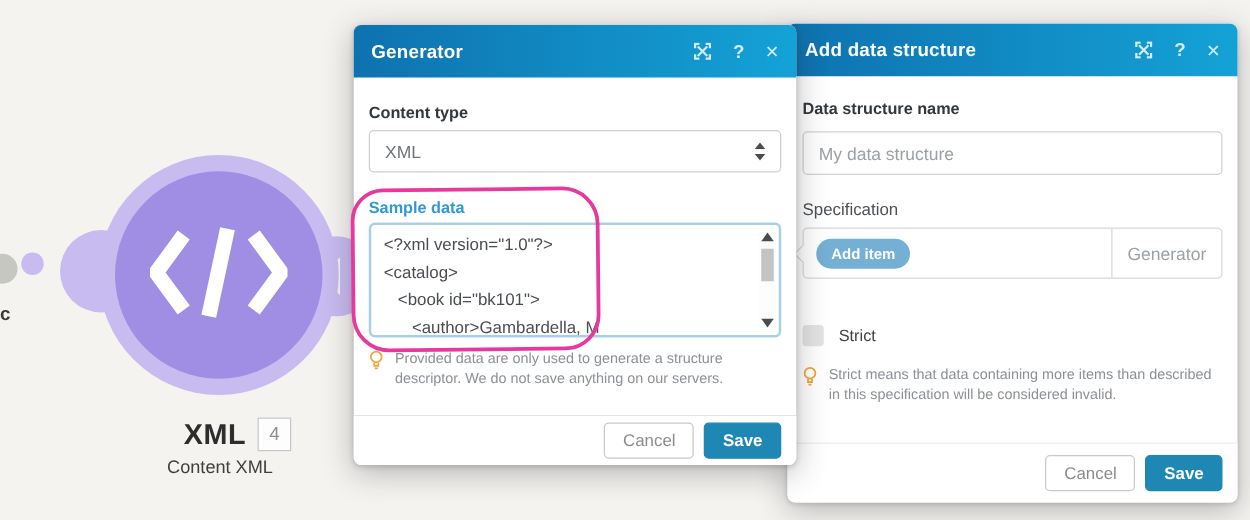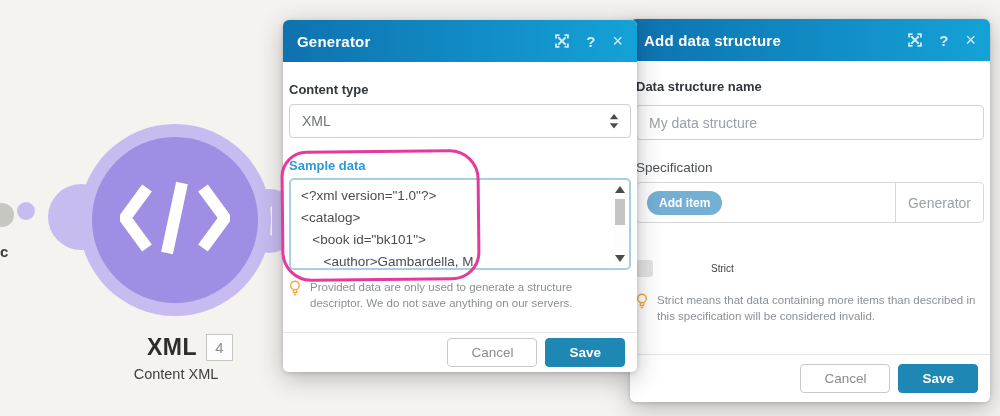--- a/index.html
+++ b/index.html
@@ -40,21 +40,21 @@
 
   .dlg-header { height:42px; display:flex; align-items:center; padding:0 14px;
     border-radius:6px 6px 0 0;
     background:linear-gradient(90deg, var(--header-gradient-start,#0e72af), var(--header-gradient-end,#14a2d6)); }
   .dlg-title { color:#fff; font-weight:bold; font-size:15px; letter-spacing:.2px; }
   .hdr-icons { margin-left:auto; display:flex; align-items:center; gap:17px; }
   .hdr-icon { color:#d2ebf6; cursor:pointer; display:flex; align-items:center; }
   .hdr-help { font-size:15px; font-weight:bold; }
   .hdr-close { font-size:18px; line-height:14px; }
 
-  .dlg-body { padding:0 6px; }
+  .dlg-body { padding:0 12px; }
   .field-label { font-weight:bold; font-size:13px; color:#32373c; }
 
   
   .lbl-content-type { margin-top:20px; }
   .select-box { margin-top:7px; height:34px; border:1px solid #cfcfcf; border-radius:4px; background:#fff;
     display:flex; align-items:center; padding:0 12px; font-size:14px; color:#6f7478; cursor:pointer; position:relative; }
   .select-arrows { position:absolute; right:11px; top:9px; }
 
   .lbl-sample { margin-top:20px; color:var(--sample-data-label,#2f98d5); font-weight:bold; font-size:13px; }
   .sample-area { margin-top:5px; height:92px; border:2px solid var(--textarea-focus-border,#a9cfe5);
@@ -69,41 +69,41 @@
   .sb-thumb { width:10px; height:26px; background:#c4c4c4; margin-top:6px; cursor:pointer; }
   .sb-down { margin-top:auto; margin-bottom:4px; border-left:5px solid transparent; border-right:5px solid transparent; border-top:7px solid #4c4c4c; }
 
   .hint { display:flex; gap:9px; margin-top:9px; font-size:11.5px; line-height:16px; color:#8b9096; }
   .hint svg { flex:0 0 auto; margin-top:1px; }
 
   .dlg-footer { position:absolute; left:0; right:0; bottom:0; height:40px; border-top:1px solid #e4e4e4;
     display:flex; align-items:center; justify-content:flex-end; gap:8px; padding:0 12px; background:#fff;
     border-radius:0 0 6px 6px; }
   .dlg-addstruct .dlg-footer { height:48px; }
-  .btn { font-family:inherit; font-size:13.5px; border-radius:4px; padding:6px 23px; cursor:pointer; }
+  .btn { font-family:inherit; font-size:13.5px; border-radius:4px; padding:6px 14px; cursor:pointer; }
   .btn-cancel { background:#fff; border:1px solid #c9c9c9; color:#8b8b8b; }
   .btn-save { background:var(--save-button,#1e87b4); border:1px solid var(--save-button,#1e87b4); color:#fff; font-weight:600; }
 
   
   .lbl-name { margin-top:18px; }
   .text-input { margin-top:11px; width:100%; height:35px; border:1px solid #d2d2d2; border-radius:4px;
     padding:0 12px; font-family:inherit; font-size:14px; color:#9aa0a6; outline:none; background:#fff; }
   .lbl-spec { margin-top:20px; font-size:13.5px; color:#4b5055; }
   .spec-box { margin-top:7px; height:41px; border:1px solid #d8d8d8; border-radius:4px; display:flex;
     position:relative; background:#fff; }
   .spec-notch { position:absolute; left:-6px; top:15px; width:10px; height:10px; background:#fff;
     border-left:1px solid #d8d8d8; border-bottom:1px solid #d8d8d8; transform:rotate(45deg); }
   .spec-left { flex:1; display:flex; align-items:center; padding:0 10px; }
   .add-item-btn { background:var(--add-item-button,#74afd4); color:#fff; border:none; font-family:inherit;
     font-size:12px; font-weight:600; padding:5px 12px; border-radius:12px; cursor:pointer; }
   .spec-right { width:88px; border-left:1px solid #d8d8d8; display:flex; align-items:center;
     justify-content:center; font-size:14px; color:#9ba1a6; cursor:pointer; }
   .strict-row { margin-top:37px; display:flex; align-items:center; gap:12px; }
   .checkbox { width:17px; height:17px; background:#e3e3e3; border-radius:3px; cursor:pointer; }
-  .strict-label { font-size:10px; color:#3a3f44;margin-left:46px; }
+  .strict-label { font-size:13px; color:#3a3f44; }
 
   
   .annotation { position:absolute; left:281px; top:150px; width:199px; height:131px;
     border:3px solid var(--annotation-pink,#e5399e); border-radius:26px 30px 28px 30px;
     transform:rotate(-.6deg); z-index:40; pointer-events:none; }
 </style>
 </head>
 <body>
 
 <div class="stage">

